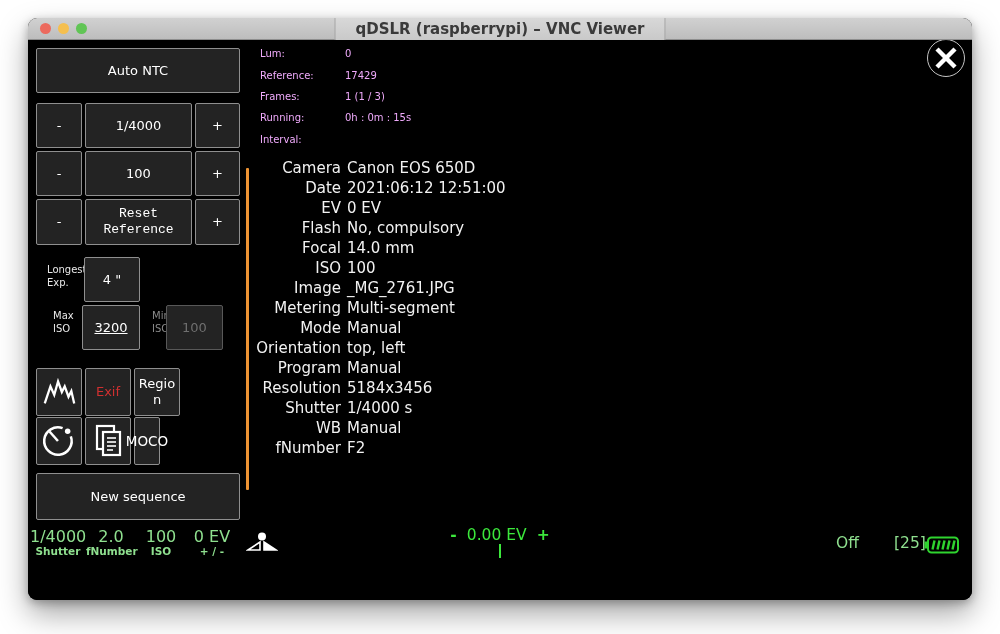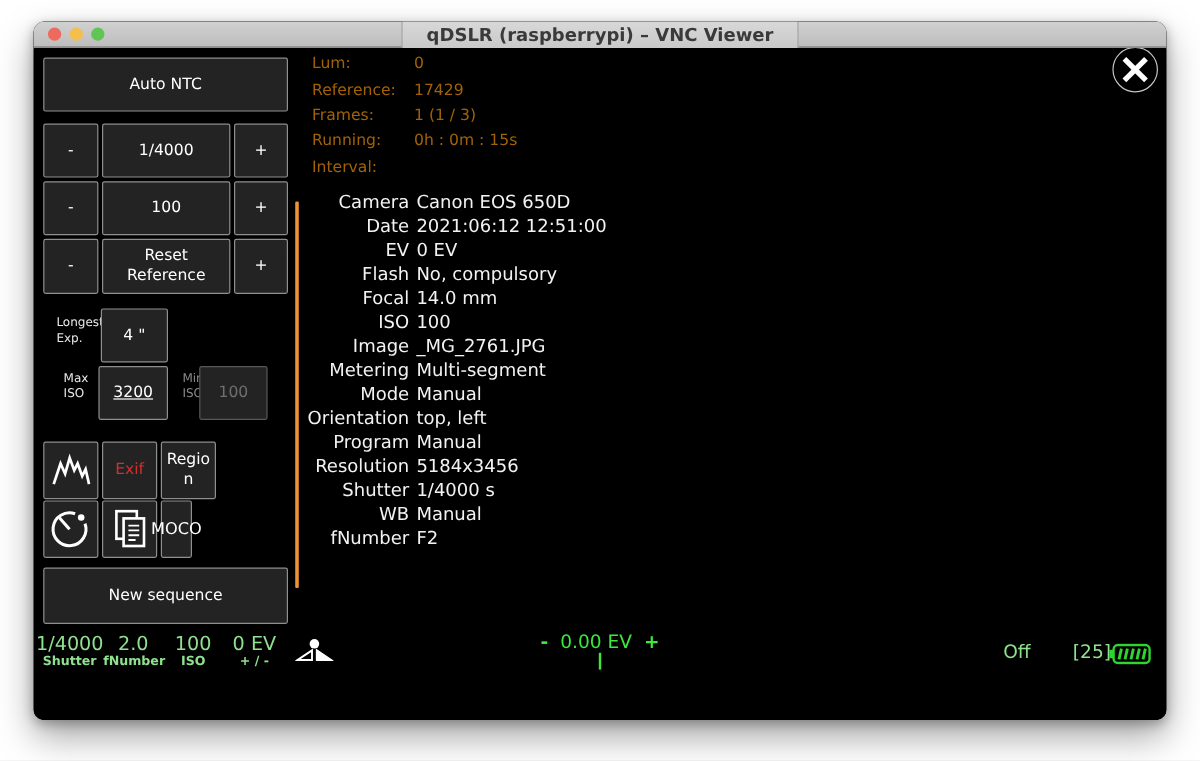--- a/index.html
+++ b/index.html
@@ -46,21 +46,21 @@
 
   .scrollbar-line { position:absolute; left:218px; top:127px; width:3px; height:322px; background:#ed9333; border-radius:1px; }
 
   
   .statusbar { position:absolute; left:2px; top:487px; display:flex; }
   .status-item { text-align:center; }
   .status-value { font-size:16px; line-height:17px; color:#8fe08f; }
   .status-label { font-size:10.5px; font-weight:700; color:#8fe08f; }
 
   
-  .info-block { position:absolute; left:232px; top:2px; color:#a16207; font-size:13px; }
+  .info-block { position:absolute; left:232px; top:2px; color:#f0abfc; font-size:10px; }
   .info-row { display:flex; height:21.4px; align-items:center; }
   .info-row .lbl { width:85px; }
   .exif-block { position:absolute; left:0; top:117px; color:#f2f2f2; font-size:15px; }
   .exif-row { display:flex; height:20px; align-items:center; }
   .exif-row .lbl { width:313px; text-align:right; }
   .exif-row .val { margin-left:6px; white-space:pre; }
 
   .close-btn {
     position:absolute; left:899px; top:-2px; width:38px; height:38px; border-radius:50%;
     border:1.5px solid #c4c4c4; display:flex; align-items:center; justify-content:center;
@@ -87,21 +87,21 @@
 
     <div class="btn" style="left:8px; top:62px; width:46px; height:45px;">-</div>
     <div class="btn" style="left:57px; top:62px; width:107px; height:45px;">1/4000</div>
     <div class="btn" style="left:167px; top:62px; width:45px; height:45px;">+</div>
 
     <div class="btn" style="left:8px; top:110px; width:46px; height:45px;">-</div>
     <div class="btn" style="left:57px; top:110px; width:107px; height:45px;">100</div>
     <div class="btn" style="left:167px; top:110px; width:45px; height:45px;">+</div>
 
     <div class="btn" style="left:8px; top:158px; width:46px; height:46px;">-</div>
-    <div class="btn" style="left:57px; top:158px; width:107px; height:46px; padding:2px;">Reset Reference</div>
+    <div class="btn" style="left:57px; top:158px; width:107px; height:46px; padding:2px;font-family:Liberation Mono, monospace;">Reset Reference</div>
     <div class="btn" style="left:167px; top:158px; width:45px; height:46px;">+</div>
 
     <div class="side-label" style="left:8px; top:222px; width:50px;">Longest Exp.</div>
     <div class="btn" style="left:56px; top:216px; width:56px; height:45px;">4 "</div>
 
     <div class="side-label" style="left:14px; top:268px; width:36px;">Max ISO</div>
     <div class="btn" style="left:54px; top:264px; width:58px; height:45px;text-decoration:underline;">3200</div>
     <div class="side-label dim" style="left:113px; top:268px; width:28px;">Min ISO</div>
     <div class="btn disabled" style="left:138px; top:264px; width:57px; height:45px;">100</div>
 

